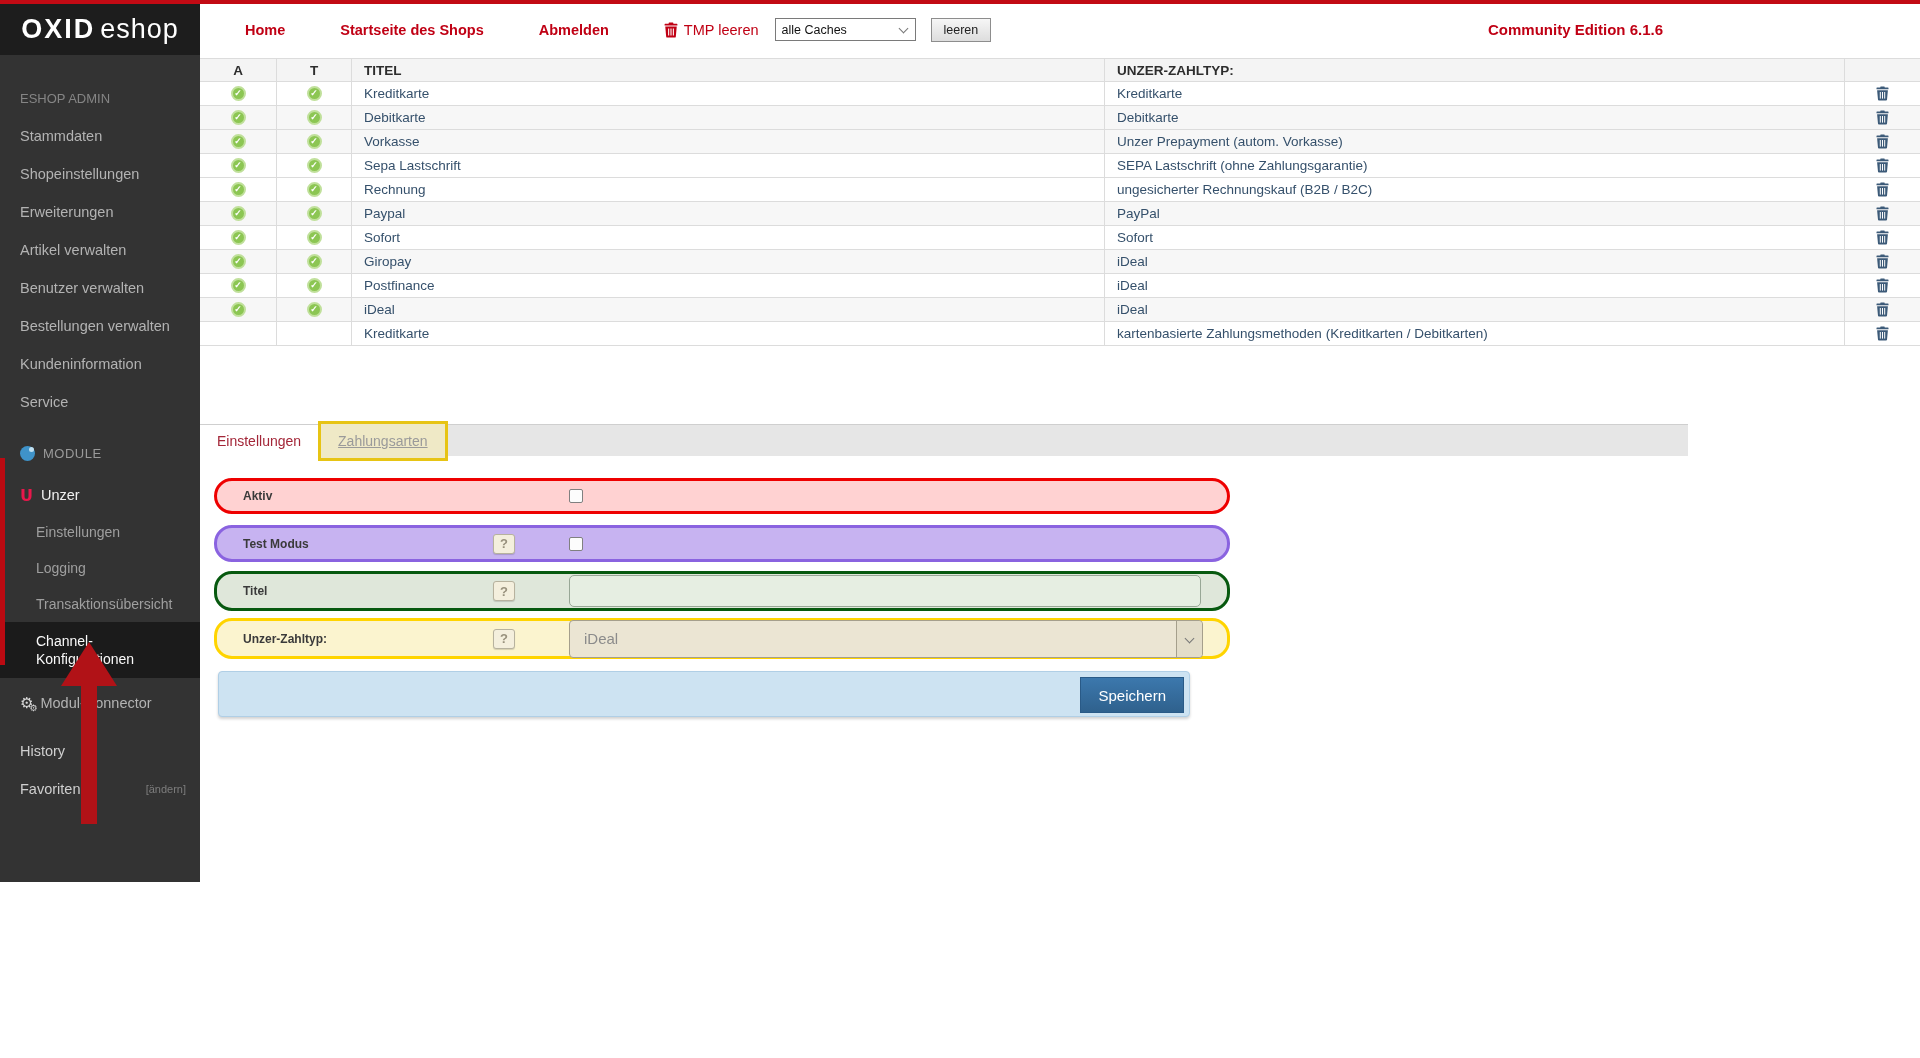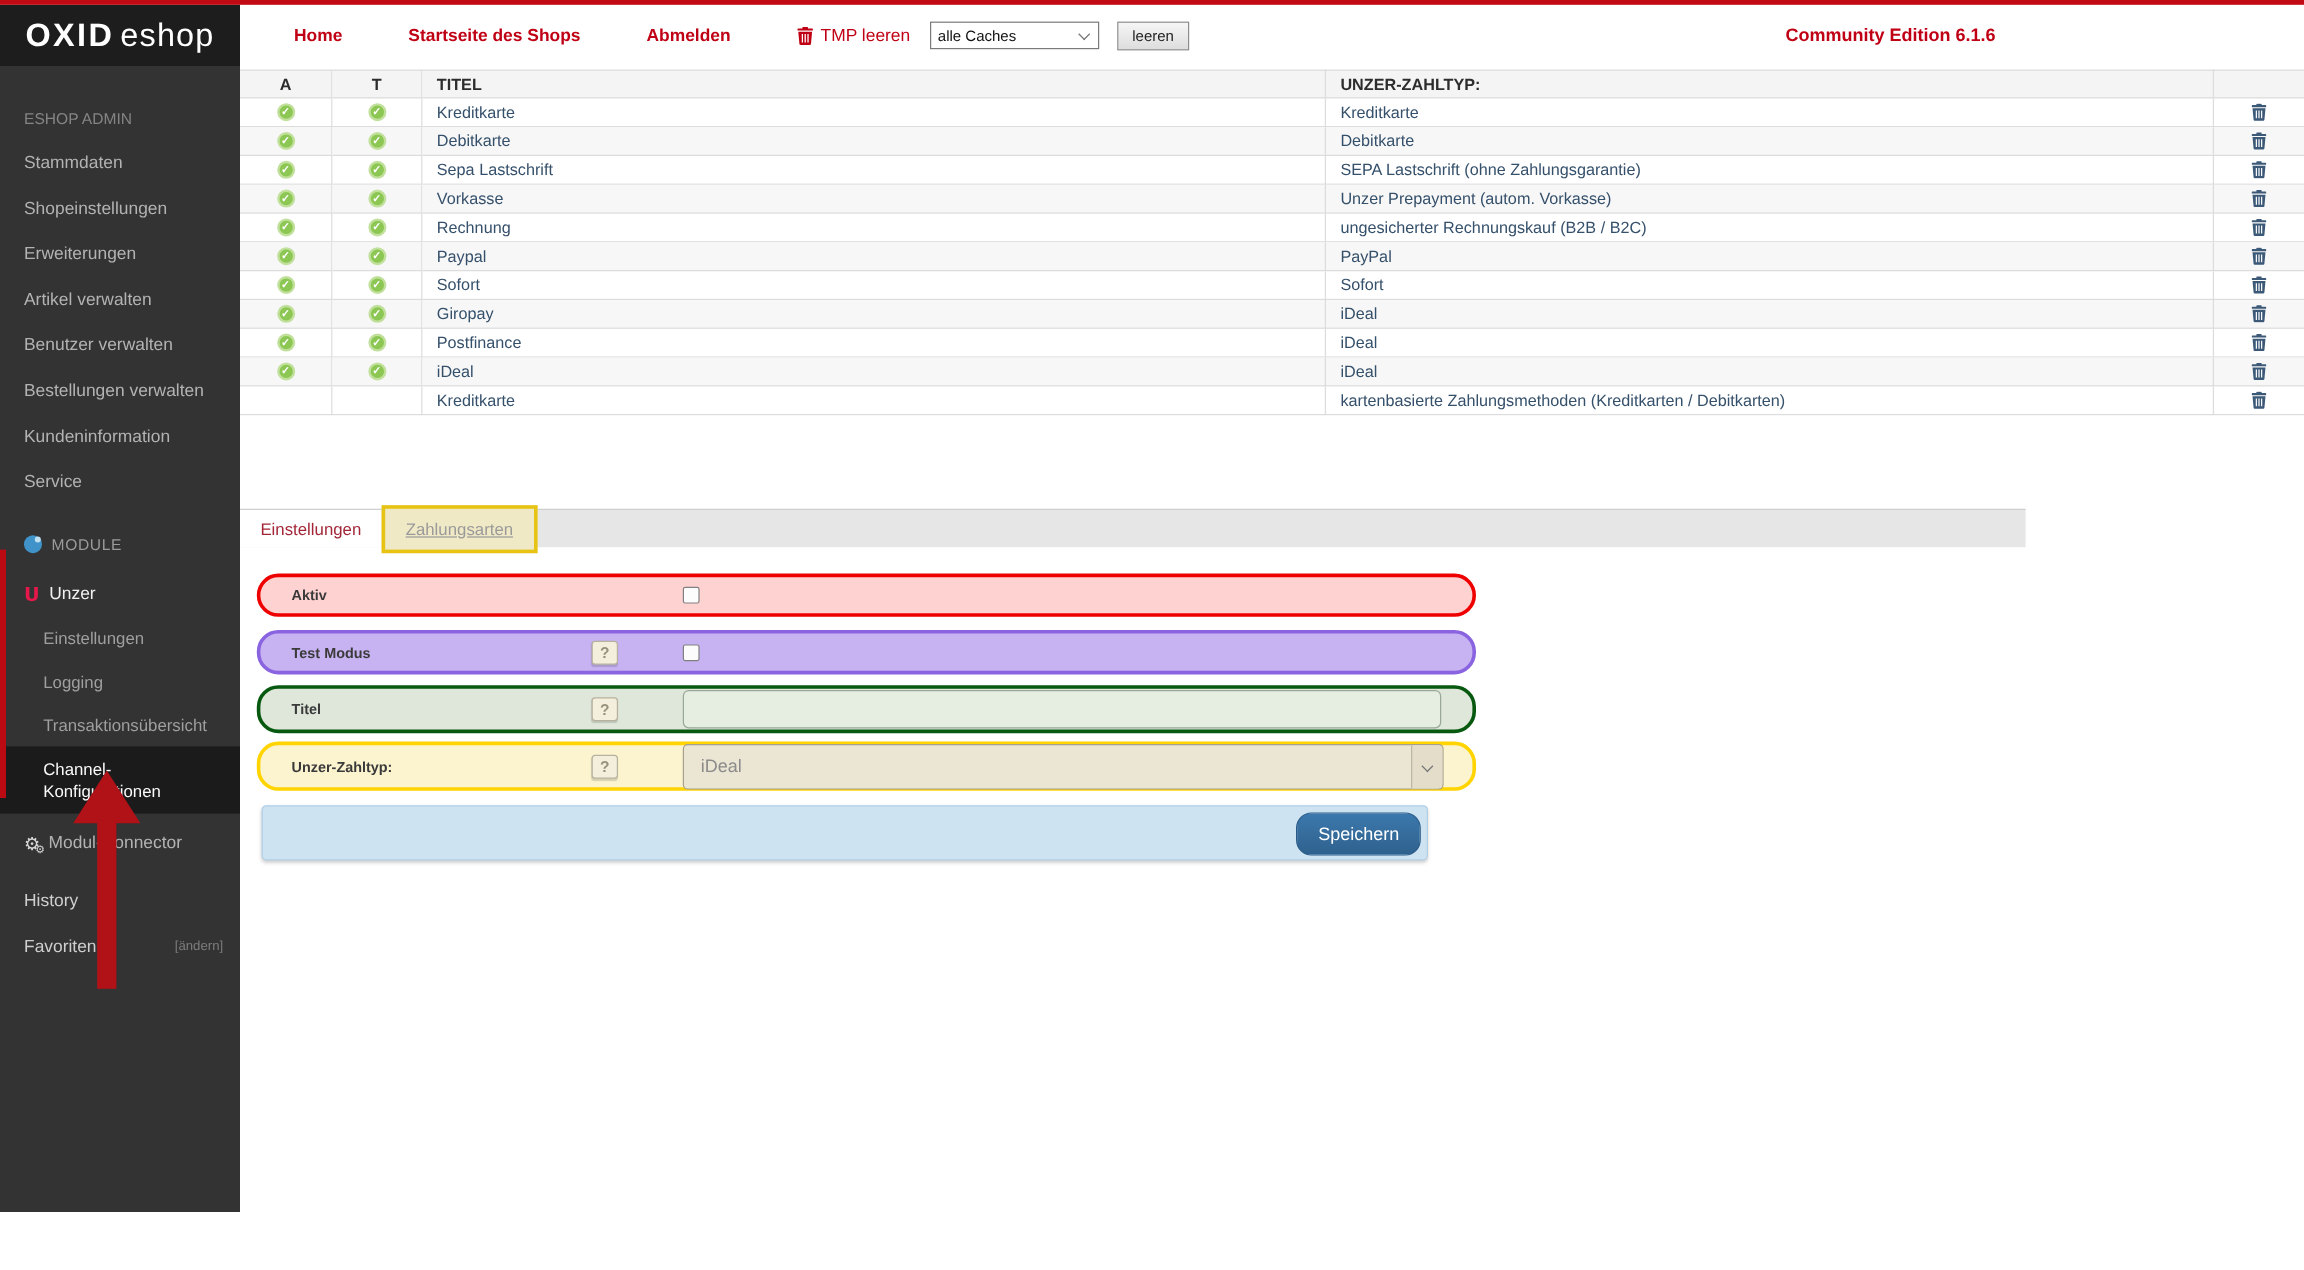--- a/index.html
+++ b/index.html
@@ -3,21 +3,21 @@
 <meta charset="utf-8">
 <style>
   * { margin:0; padding:0; box-sizing:border-box; }
   html,body { width:1920px; height:1058px; overflow:hidden; }
   body { font-family:"Liberation Sans", sans-serif; background:#fff; position:relative; }
 
   
   .topline { position:absolute; top:0; left:0; width:1920px; height:4px; background:#c20a14; z-index:5; }
 
   
-  .sidebar { position:absolute; top:4px; left:0; width:200px; height:1006px; background:#333333; z-index:4; }
+  .sidebar { position:absolute; top:4px; left:0; width:200px; height:878px; background:#333333; z-index:4; }
   .logo { height:51px; background:#1d1d1d; display:flex; align-items:center; justify-content:center; color:#fff; font-size:27px; letter-spacing:1px; }
   .logo b { font-weight:800; letter-spacing:2px; }
   .logo span.light { font-weight:300; margin-left:5px; }
   .side-list { list-style:none; padding-top:24px; }
   .side-list li { height:38px; display:flex; align-items:center; padding-left:20px; font-size:14.5px; color:#b3b3b3; cursor:pointer; }
   .side-list li.adminlabel { color:#858585; font-size:13px; cursor:default; }
   .side-list li.sectionhead { color:#9a9a9a; font-size:13px; letter-spacing:0.5px; margin-top:13px; }
   .side-list li.unzer { margin-top:4px; color:#f0f0f0; }
   .side-list li.sub { height:36px; padding-left:36px; color:#9f9f9f; font-size:14px; }
   .side-list li.activeitem { height:56px; background:#1b1b1b; color:#fafafa; padding-left:36px; flex-direction:column; align-items:flex-start; justify-content:center; line-height:18px; font-size:14px; }
@@ -77,21 +77,21 @@
   .helpbtn { width:22px; height:20px; background:#f4efdd; border:1px solid #b7b29e; border-radius:3px; color:#98917d; font-size:13px; font-weight:bold; line-height:17px; text-align:center; cursor:pointer; box-shadow:0 1px 1px rgba(0,0,0,.15); }
   .row-aktiv { height:36px; background:#ffd2d2; border:3px solid #ee0000; margin-bottom:11px; }
   .row-test  { height:37px; background:#c7b3f1; border:3px solid #8a63e0; margin-bottom:9px;align-items:center; }
   .row-titel { height:40px; background:#dfe7da; border:3px solid #07590f; margin-bottom:7px; }
   .row-zahltyp { height:41px; background:#fbf4cf; border:3px solid #ffd400; margin-bottom:12px; }
   .cbx { width:14px; height:14px; appearance:none; -webkit-appearance:none; border:1px solid #808080; background:#fcfcfc; border-radius:2px; cursor:pointer; }
   .txt-input { width:632px; height:32px; background:#e6eee2; border:1px solid #98a796; border-radius:5px; font-size:14px; padding:0 10px; color:#333; font-family:inherit; }
   .fselect { width:634px; height:38px; background:#ebe5d3; border:1px solid #a59f8c; border-radius:4px; display:flex; align-items:center; padding-left:14px; font-size:15px; color:#8b8b8b; position:relative; cursor:pointer; }
   .fselect .chevbox { position:absolute; right:0; top:0; width:26px; height:36px; border-left:1px solid #a59f8c; background:#e3ddc9; border-radius:0 4px 4px 0; display:flex; align-items:center; justify-content:center; }
   .savebar { width:972px; height:46px; margin-left:4px; background:#cde3f2; border:1px solid #b0cfe6; border-radius:4px; position:relative; box-shadow:0 2px 3px rgba(0,0,0,.18); }
-  .btn-save { position:absolute; right:5px; top:5px; height:36px; padding:0 17px; background:linear-gradient(#3c78ad,#2f618d); color:#fff; border:1px solid #295a87; border-radius:13px; font-size:15px; cursor:pointer; font-family:inherit; }
+  .btn-save { position:absolute; right:5px; top:5px; height:36px; padding:0 17px; background:linear-gradient(#3c78ad,#2f618d); color:#fff; border:1px solid #295a87; border-radius:0; font-size:15px; cursor:pointer; font-family:inherit; }
 </style>
 </head>
 <body>
 
 <div class="topline"></div>
 
 <nav class="sidebar">
   <div class="logo">
     <b>OXID</b>
     <span class="light">eshop</span>
@@ -202,48 +202,48 @@
           <div class="cdel">
             <button class="delbtn">
   <svg width="13" height="15" viewBox="0 0 13 15" fill="currentColor">
     <path d="M4.8 0.4 h3.4 c0.3 0 0.5 0.2 0.5 0.5 v0.7 h3.3 c0.3 0 0.5 0.2 0.5 0.5 v1.2 H0.5 V2.1 c0-0.3 0.2-0.5 0.5-0.5 h3.3 V0.9 c0-0.3 0.2-0.5 0.5-0.5 z"></path>
     <path d="M1.1 4.2 h10.8 l-0.9 9.6 c-0.1 0.5-0.4 0.8-0.9 0.8 H2.9 c-0.5 0-0.8-0.3-0.9-0.8 L1.1 4.2 z"></path>
     <path d="M4.3 6 v6.6 M6.5 6 v6.6 M8.7 6 v6.6" stroke="#ffffff" stroke-width="1" fill="none"></path>
   </svg>
 </button>
           </div>
         </div>
+        <div class="prow alt">
+          <div class="cb">
+            <span class="check"></span>
+          </div>
+          <div class="cb">
+            <span class="check"></span>
+          </div>
+          <div class="ct">Vorkasse</div>
+          <div class="cz">Unzer Prepayment (autom. Vorkasse)</div>
+          <div class="cdel">
+            <button class="delbtn">
+  <svg width="13" height="15" viewBox="0 0 13 15" fill="currentColor">
+    <path d="M4.8 0.4 h3.4 c0.3 0 0.5 0.2 0.5 0.5 v0.7 h3.3 c0.3 0 0.5 0.2 0.5 0.5 v1.2 H0.5 V2.1 c0-0.3 0.2-0.5 0.5-0.5 h3.3 V0.9 c0-0.3 0.2-0.5 0.5-0.5 z"></path>
+    <path d="M1.1 4.2 h10.8 l-0.9 9.6 c-0.1 0.5-0.4 0.8-0.9 0.8 H2.9 c-0.5 0-0.8-0.3-0.9-0.8 L1.1 4.2 z"></path>
+    <path d="M4.3 6 v6.6 M6.5 6 v6.6 M8.7 6 v6.6" stroke="#ffffff" stroke-width="1" fill="none"></path>
+  </svg>
+</button>
+          </div>
+        </div>
         <div class="prow">
           <div class="cb">
             <span class="check"></span>
           </div>
           <div class="cb">
             <span class="check"></span>
           </div>
           <div class="ct">Sepa Lastschrift</div>
           <div class="cz">SEPA Lastschrift (ohne Zahlungsgarantie)</div>
-          <div class="cdel">
-            <button class="delbtn">
-  <svg width="13" height="15" viewBox="0 0 13 15" fill="currentColor">
-    <path d="M4.8 0.4 h3.4 c0.3 0 0.5 0.2 0.5 0.5 v0.7 h3.3 c0.3 0 0.5 0.2 0.5 0.5 v1.2 H0.5 V2.1 c0-0.3 0.2-0.5 0.5-0.5 h3.3 V0.9 c0-0.3 0.2-0.5 0.5-0.5 z"></path>
-    <path d="M1.1 4.2 h10.8 l-0.9 9.6 c-0.1 0.5-0.4 0.8-0.9 0.8 H2.9 c-0.5 0-0.8-0.3-0.9-0.8 L1.1 4.2 z"></path>
-    <path d="M4.3 6 v6.6 M6.5 6 v6.6 M8.7 6 v6.6" stroke="#ffffff" stroke-width="1" fill="none"></path>
-  </svg>
-</button>
-          </div>
-        </div>
-        <div class="prow alt">
-          <div class="cb">
-            <span class="check"></span>
-          </div>
-          <div class="cb">
-            <span class="check"></span>
-          </div>
-          <div class="ct">Vorkasse</div>
-          <div class="cz">Unzer Prepayment (autom. Vorkasse)</div>
           <div class="cdel">
             <button class="delbtn">
   <svg width="13" height="15" viewBox="0 0 13 15" fill="currentColor">
     <path d="M4.8 0.4 h3.4 c0.3 0 0.5 0.2 0.5 0.5 v0.7 h3.3 c0.3 0 0.5 0.2 0.5 0.5 v1.2 H0.5 V2.1 c0-0.3 0.2-0.5 0.5-0.5 h3.3 V0.9 c0-0.3 0.2-0.5 0.5-0.5 z"></path>
     <path d="M1.1 4.2 h10.8 l-0.9 9.6 c-0.1 0.5-0.4 0.8-0.9 0.8 H2.9 c-0.5 0-0.8-0.3-0.9-0.8 L1.1 4.2 z"></path>
     <path d="M4.3 6 v6.6 M6.5 6 v6.6 M8.7 6 v6.6" stroke="#ffffff" stroke-width="1" fill="none"></path>
   </svg>
 </button>
           </div>
         </div>

